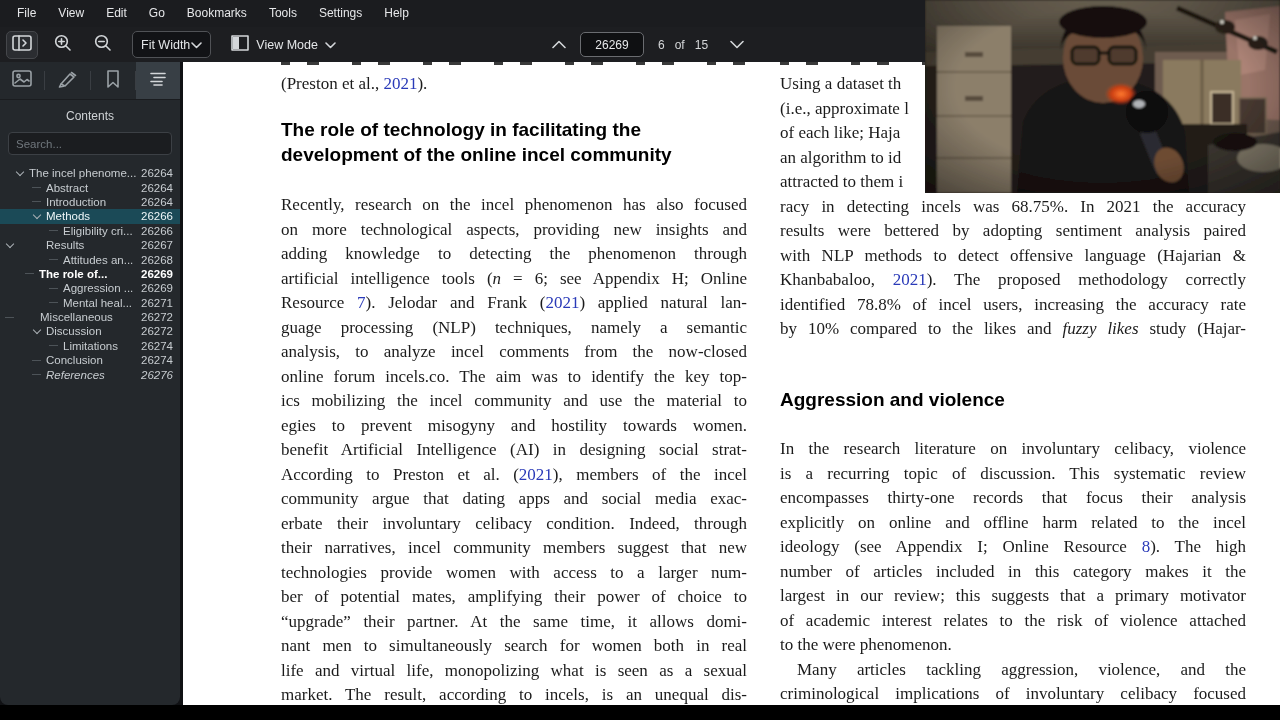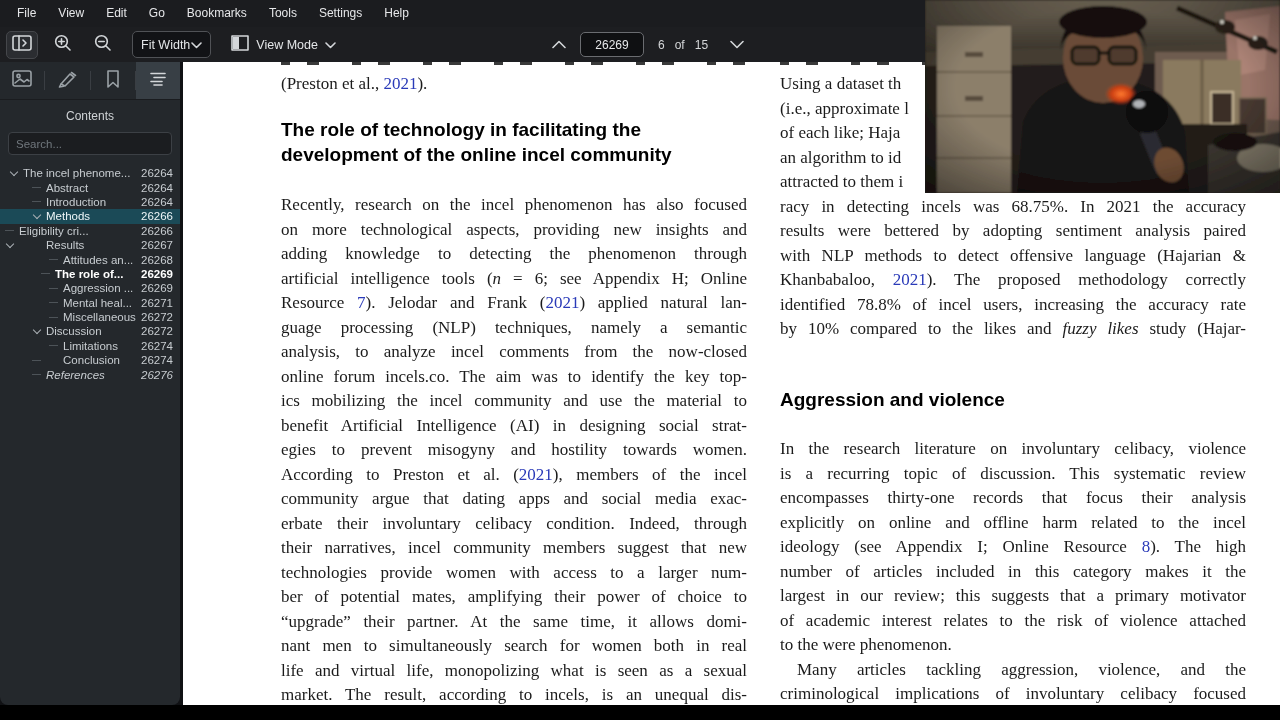--- a/index.html
+++ b/index.html
@@ -220,21 +220,21 @@
             <line class="stroke" x1="5" y1="6.5" x2="16" y2="6.5"></line>
             <line class="stroke" x1="2" y1="10.5" x2="13" y2="10.5"></line>
             <line class="stroke" x1="5" y1="14" x2="13" y2="14"></line>
           </svg>
         </span>
       </div>
     </div>
     <div class="contents-label">Contents</div>
     <input class="search" placeholder="Search..." style="">
     <div class="tree">
-        <div class="trow" style="padding-left: 4px; align-items: center;">
+        <div class="trow" style="padding-left: 10px; align-items: center;">
           <span class="slot">
             <span class="chev"></span>
           </span>
           <span class="lbl">The incel phenome...</span>
           <span class="pg">26264</span>
         </div>
         <div class="trow" style="padding-left: 27px;">
           <span class="slot">
             <span class="tick"></span>
           </span>
@@ -248,84 +248,84 @@
           <span class="lbl">Introduction</span>
           <span class="pg">26264</span>
         </div>
         <div class="trow sel" style="padding-left: 27px;">
           <span class="slot">
             <span class="chev"></span>
           </span>
           <span class="lbl">Methods</span>
           <span class="pg">26266</span>
         </div>
-        <div class="trow" style="">
+        <div class="trow" style="padding-left: 44px;">
           <span class="slot">
             <span class="tick"></span>
           </span>
           <span class="lbl">Eligibility cri...</span>
           <span class="pg">26266</span>
         </div>
         <div class="trow" style=" gap: 27px;">
           <span class="slot">
             <span class="chev"></span>
           </span>
           <span class="lbl">Results</span>
           <span class="pg">26267</span>
         </div>
         <div class="trow" style="padding-left: 44px;">
           <span class="slot">
             <span class="tick"></span>
           </span>
           <span class="lbl">Attitudes an...</span>
           <span class="pg">26268</span>
         </div>
-        <div class="trow bold" style="padding-left: 36px; justify-content: center;">
+        <div class="trow bold" style="padding-left: 20px; justify-content: center;">
           <span class="slot">
             <span class="tick"></span>
           </span>
           <span class="lbl">The role of...</span>
           <span class="pg">26269</span>
         </div>
         <div class="trow" style="padding-left: 44px;">
           <span class="slot">
             <span class="tick"></span>
           </span>
           <span class="lbl">Aggression ...</span>
           <span class="pg">26269</span>
         </div>
         <div class="trow" style="padding-left: 44px;">
           <span class="slot">
             <span class="tick"></span>
           </span>
           <span class="lbl">Mental heal...</span>
           <span class="pg">26271</span>
         </div>
-        <div class="trow" style="padding-left: 44px;">
+        <div class="trow" style=" gap: 21px;">
           <span class="slot">
             <span class="tick"></span>
           </span>
           <span class="lbl">Miscellaneous</span>
           <span class="pg">26272</span>
         </div>
         <div class="trow" style="padding-left: 27px;">
           <span class="slot">
             <span class="chev"></span>
           </span>
           <span class="lbl">Discussion</span>
           <span class="pg">26272</span>
         </div>
         <div class="trow" style="padding-left: 44px;">
           <span class="slot">
             <span class="tick"></span>
           </span>
           <span class="lbl">Limitations</span>
           <span class="pg">26274</span>
         </div>
-        <div class="trow" style="padding-left: 27px; text-align: center;">
+        <div class="trow" style="padding-left: 27px;">
           <span class="slot">
             <span class="tick"></span>
           </span>
           <span class="lbl">Conclusion</span>
           <span class="pg">26274</span>
         </div>
         <div class="trow" style="padding-left: 27px; font-style: italic;">
           <span class="slot">
             <span class="tick"></span>
           </span>
@@ -350,22 +350,22 @@
         <div class="lp-block">
             <div class="tl just">Recently, research on the incel phenomenon has also focused</div>
             <div class="tl just">on more technological aspects, providing new insights and</div>
             <div class="tl just">adding knowledge to detecting the phenomenon through</div>
             <div class="tl just">artificial intelligence tools (<em>n</em> = 6; see Appendix H; Online</div>
             <div class="tl just">Resource <span class="lnk">7</span>). Jelodar and Frank (<span class="lnk">2021</span>) applied natural lan-</div>
             <div class="tl just">guage processing (NLP) techniques, namely a semantic</div>
             <div class="tl just">analysis, to analyze incel comments from the now-closed</div>
             <div class="tl just">online forum incels.co. The aim was to identify the key top-</div>
             <div class="tl just">ics mobilizing the incel community and use the material to</div>
+            <div class="tl just">egies to prevent misogyny and hostility towards women.</div>
             <div class="tl just">benefit Artificial Intelligence (AI) in designing social strat-</div>
-            <div class="tl just">egies to prevent misogyny and hostility towards women.</div>
             <div class="tl just">According to Preston et al. (<span class="lnk">2021</span>), members of the incel</div>
             <div class="tl just">community argue that dating apps and social media exac-</div>
             <div class="tl just">erbate their involuntary celibacy condition. Indeed, through</div>
             <div class="tl just">their narratives, incel community members suggest that new</div>
             <div class="tl just">technologies provide women with access to a larger num-</div>
             <div class="tl just">ber of potential mates, amplifying their power of choice to</div>
             <div class="tl just">“upgrade” their partner. At the same time, it allows domi-</div>
             <div class="tl just">nant men to simultaneously search for women both in real</div>
             <div class="tl just">life and virtual life, monopolizing what is seen as a sexual</div>
             <div class="tl just">market. The result, according to incels, is an unequal dis-</div>

